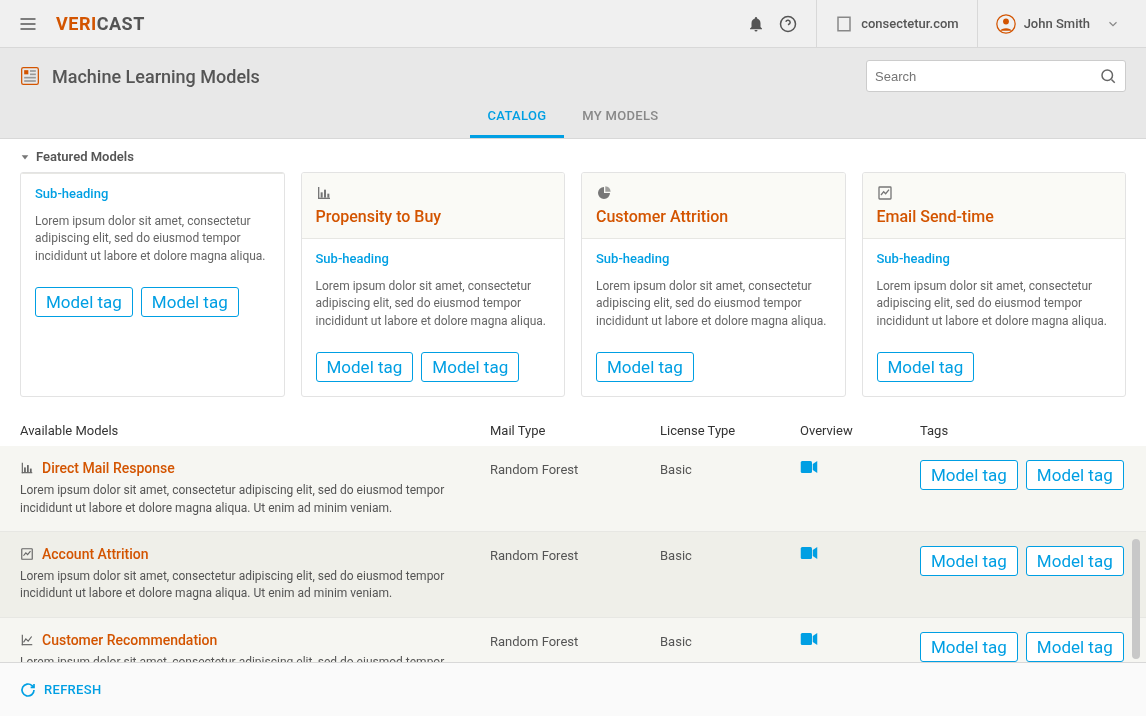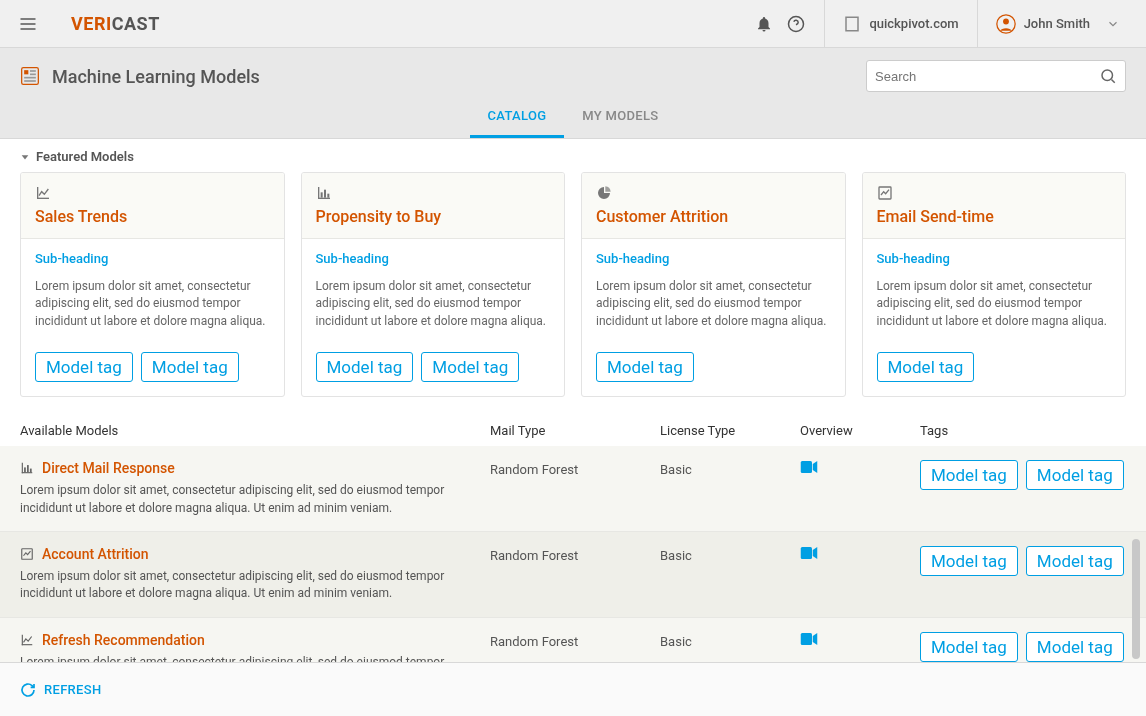--- a/index.html
+++ b/index.html
@@ -1,21 +1,21 @@
 <!DOCTYPE html>
 <html><head>
   <meta charset="utf-8">
   <style>
     * { margin: 0; padding: 0; box-sizing: border-box; }
     body { font-family: -apple-system, BlinkMacSystemFont, 'Segoe UI', Roboto, Arial, sans-serif; background: #fff; color: #333; font-size: 13px; width: 1146px; height: 716px; overflow: hidden; display: flex; flex-direction: column; }
     
     
     .topbar { height: 48px; background: #f0f0f0; border-bottom: 1px solid #d8d8d8; display: flex; align-items: center; padding: 0 8px; }
     .menu-btn { width: 40px; height: 48px; display: flex; align-items: center; justify-content: center; cursor: pointer; color: #666; }
-    .logo { margin-left: 23px; font-size: 18px; font-weight: bold; letter-spacing: 0.5px; }
+    .logo { margin-left: 8px; font-size: 18px; font-weight: bold; letter-spacing: 0.5px; }
     .logo .v { color: #d35400; }
     .logo .rest { color: #555; }
     .spacer { flex: 1; }
     .topbar-icons { display: flex; align-items: center; gap: 8px; margin-right: 16px; }
     .topbar-icon { width: 24px; height: 24px; display: flex; align-items: center; justify-content: center; color: #555; cursor: pointer; }
     .topbar-divider { width: 1px; height: 48px; background: #d8d8d8; }
     .topbar-section { height: 48px; padding: 0 18px; display: flex; align-items: center; gap: 8px; color: #555; font-size: 13px; font-weight: 500; cursor: pointer; }
     .topbar-section svg { color: #888; }
     .user-chip { display: flex; gap: 8px; }
     .user-avatar { width: 20px; height: 20px; }
@@ -110,21 +110,21 @@
         <line x1="8" y1="7" x2="8" y2="7"></line>
         <line x1="12" y1="7" x2="12" y2="7"></line>
         <line x1="16" y1="7" x2="16" y2="7"></line>
         <line x1="8" y1="11" x2="8" y2="11"></line>
         <line x1="12" y1="11" x2="12" y2="11"></line>
         <line x1="16" y1="11" x2="16" y2="11"></line>
         <line x1="8" y1="15" x2="8" y2="15"></line>
         <line x1="12" y1="15" x2="12" y2="15"></line>
         <line x1="16" y1="15" x2="16" y2="15"></line>
       </svg>
-    <span>quickpivot.com</span>
+    <span>consectetur.com</span>
   </div>
   <div class="topbar-divider"></div>
   <div class="topbar-section user-chip">
     <svg class="user-avatar" width="20" height="20" viewBox="0 0 24 24">
         <circle cx="12" cy="12" r="11" fill="none" stroke="#d35400" stroke-width="1.5"></circle>
         <circle cx="12" cy="9" r="3.5" fill="#d35400"></circle>
         <path d="M5 20c1.5-4 12.5-4 14 0" fill="#d35400"></path>
       </svg>
     <span>John Smith</span>
     <svg class="chevron-down" width="14" height="14" viewBox="0 0 24 24" fill="none" stroke="currentColor" stroke-width="2">
@@ -160,30 +160,20 @@
 
 <div class="main">
   <div class="section-header">
     <svg class="caret" width="10" height="10" viewBox="0 0 24 24" fill="currentColor">
         <polygon points="4,8 20,8 12,18"></polygon>
       </svg>
     <span>Featured Models</span>
   </div>
   <div class="cards" id="cards">
       <div class="card">
-    <div class="card-top">
-      <div class="card-icon">
-            <svg width="16" height="16" viewBox="0 0 24 24" fill="currentColor">
-              <rect x="3" y="3" width="2" height="18"></rect>
-              <rect x="3" y="19" width="18" height="2"></rect>
-              <polyline points="6,16 10,10 14,14 20,6" fill="none" stroke="currentColor" stroke-width="2"></polyline>
-            </svg>
-          </div>
-      <div class="card-title">Sales Trends</div>
-    </div>
     <div class="card-body">
       <div class="card-sub">Sub-heading</div>
       <div class="card-desc">Lorem ipsum dolor sit amet, consectetur adipiscing elit, sed do eiusmod tempor incididunt ut labore et dolore magna aliqua.</div>
     </div>
     <div class="card-tags">
           <span class="model-tag">Model tag</span>
           <span class="model-tag">Model tag</span>
         </div>
       </div>
       <div class="card">
@@ -312,21 +302,21 @@
       <div class="row">
     <div>
       <div class="row-title">
         <span>
               <svg width="14" height="14" viewBox="0 0 24 24" fill="currentColor">
                 <rect x="3" y="3" width="2" height="18"></rect>
                 <rect x="3" y="19" width="18" height="2"></rect>
                 <polyline points="6,16 10,10 14,14 20,6" fill="none" stroke="currentColor" stroke-width="2"></polyline>
               </svg>
             </span>
-        <span>Refresh Recommendation</span>
+        <span>Customer Recommendation</span>
       </div>
       <div class="row-desc">Lorem ipsum dolor sit amet, consectetur adipiscing elit, sed do eiusmod tempor incididunt ut labore et dolore magna aliqua. Ut enim ad minim veniam.</div>
     </div>
     <div class="col-text">Random Forest</div>
     <div class="col-text">Basic</div>
     <div class="col-overview">
           <svg width="18" height="14" viewBox="0 0 24 18" fill="currentColor">
             <rect x="1" y="1" width="15" height="16" rx="2"></rect>
             <polygon points="17,5 23,1 23,17 17,13"></polygon>
           </svg>

